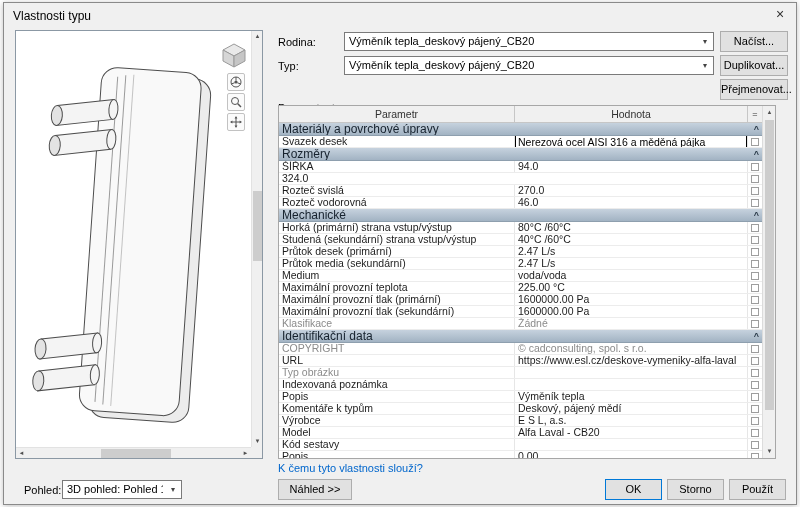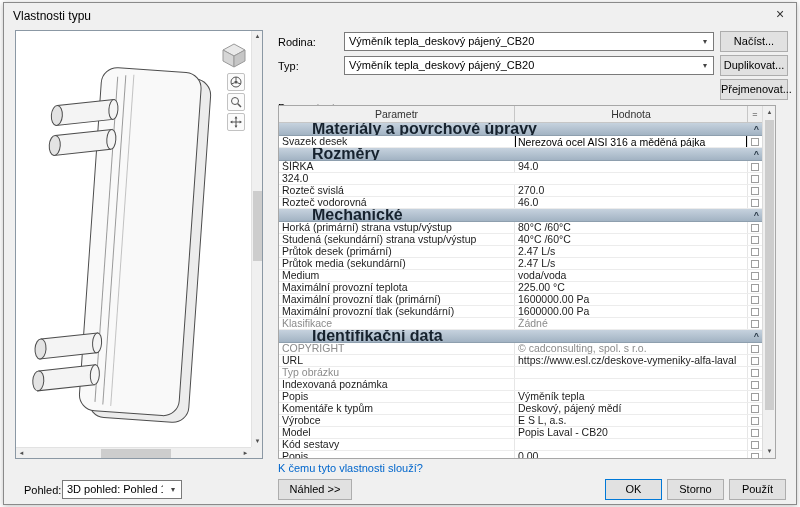--- a/index.html
+++ b/index.html
@@ -47,22 +47,22 @@
   .pmain { flex:1; overflow:hidden; display:flex; flex-direction:column; }
   .thead { display:flex; height:17px; background:#f0f0f0; border-bottom:1px solid #c6c6c6; flex:none; }
   .th { font-size:10.5px; color:#333; text-align:center; line-height:16px; }
   .th-param { width:236px; border-right:1px solid #c6c6c6; }
   .th-value { flex:1; border-right:1px solid #c6c6c6; }
   .th-assoc { width:14px; font-size:9px; }
   .tbody { flex:1; overflow:hidden; }
   .prow { display:flex; height:12px; line-height:11px; }
   .phead { background:linear-gradient(#c6d2de,#a2b3c3); border-bottom:1px solid #8e9fae; height:13px;
            line-height:12px; align-items:center; }
-  .phead-label { padding-left:3px; font-size:16px; font-weight:bold; color:#16222e; flex:1;
-                 white-space:nowrap; overflow:hidden;margin-left:30px; }
+  .phead-label { padding-left:3px; font-size:12px; font-weight:normal; color:#16222e; flex:1;
+                 white-space:nowrap; overflow:hidden; }
   .phead-pin { font-size:9px; font-weight:bold; color:#2b3b4a; padding-right:3px; }
   .pdata { border-bottom:1px solid #ececec; background:#fff; }
   .cell { font-size:10.5px; color:#1c1c1c; overflow:hidden; white-space:nowrap; }
   .cparam { width:236px; padding-left:3px; border-right:1px solid #e6e6e6; }
   .cvalue { flex:1; padding-left:3px; border-right:1px solid #e6e6e6; position:relative; }
   .cassoc { width:14px; display:flex; align-items:center; justify-content:center; }
   .assoc-box { width:8px; height:8px; border:1px solid #9e9e9e; background:#fff; }
   .muted .cell { color:#8b8b8b; }
   .cell-input { position:absolute; left:0; right:0; top:-1px; bottom:-1px; border:1px solid #000;
                 background:#fff; font:10.5px "Liberation Sans",sans-serif; padding:0 2px; z-index:2; }
@@ -332,21 +332,21 @@
           </div>
           <div class="prow pdata">
             <div class="cell cparam">Výrobce</div>
             <div class="cell cvalue">E S L, a.s.</div>
             <div class="cell cassoc">
               <span class="assoc-box"></span>
             </div>
           </div>
           <div class="prow pdata">
             <div class="cell cparam">Model</div>
-            <div class="cell cvalue">Popis Laval - CB20</div>
+            <div class="cell cvalue">Alfa Laval - CB20</div>
             <div class="cell cassoc">
               <span class="assoc-box"></span>
             </div>
           </div>
           <div class="prow pdata">
             <div class="cell cparam">Kód sestavy</div>
             <div class="cell cvalue"></div>
             <div class="cell cassoc">
               <span class="assoc-box"></span>
             </div>

